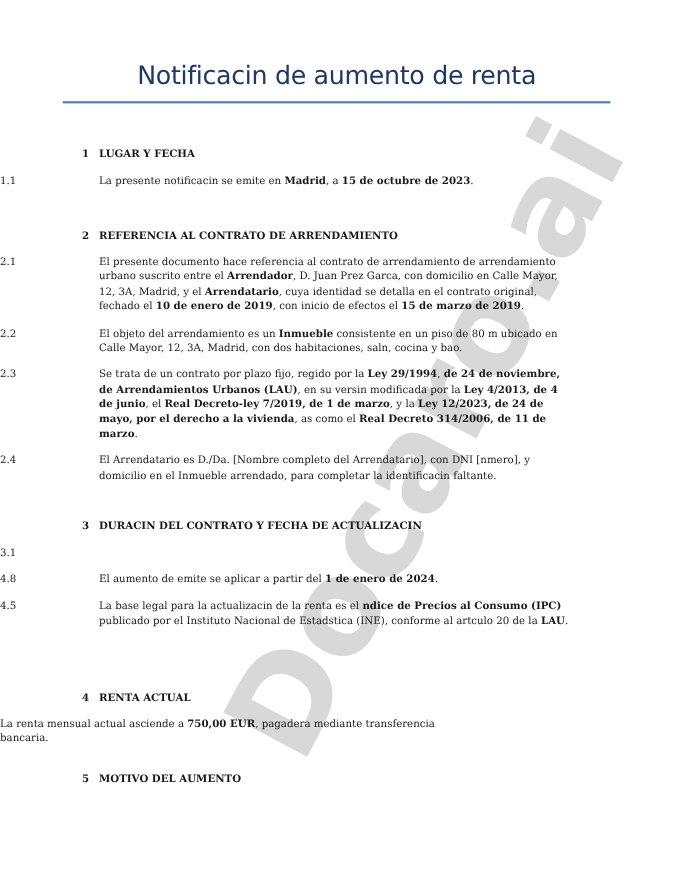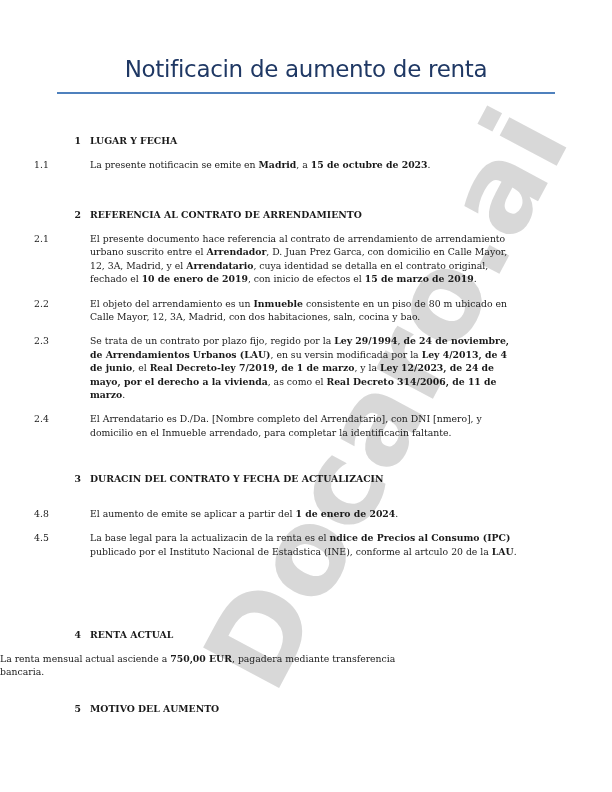--- a/index.html
+++ b/index.html
@@ -3,21 +3,21 @@
 <meta charset="utf-8">
 <style>
   html, body { margin: 0; padding: 0; background: #ffffff; }
   body { width: 612px; height: 792px; position: relative; overflow: hidden; font-family: "DejaVu Serif", serif; color: #1a1a1a; }
   .title { position: absolute; left: 0; top: 56px; width: 612px; text-align: center; font-family: "DejaVu Sans", sans-serif; font-size: 23px; color: #1f3864; letter-spacing: -0.3px; }
   .title-rule { position: absolute; left: 57px; top: 92px; width: 498px; height: 1.5px; background: #4f81bd; }
   .section { position: absolute; left: 0; width: 612px; }
   .heading { display: flex; font-size: 9.3px; font-weight: bold; line-height: 12px; }
   .heading .num { width: 90px; text-align: right; padding-right: 9px; box-sizing: border-box; }
   .item { display: flex; font-size: 9.3px; line-height: 13.4px; margin-top: 11px; }
-  .item .num { width: 90px; text-align: center; padding-right: 7px; box-sizing: border-box; }
+  .item .num { width: 90px; text-align: left; padding-right: 7px; box-sizing: border-box; }
   .item .text { width: 430px; }
   .item .text b { font-weight: bold; }
   .watermark { position: absolute; left: 70px; top: 330px; font-family: "DejaVu Sans", sans-serif; font-weight: bold; font-size: 118px; color: rgba(190,190,190,0.6); transform: rotate(-62deg); transform-origin: center; pointer-events: none; white-space: nowrap; }
 </style>
 </head>
 <body>
 
 <div class="watermark">Docaro.ai</div>
 
 <div class="title">Notificacin de aumento de renta</div>
@@ -55,20 +55,21 @@
         <span class="num">2.4</span>
         <span class="text"><span>El Arrendatario es D./Da. [Nombre completo del Arrendatario], con DNI [nmero], y domicilio en el Inmueble arrendado, para completar la identificacin faltante.</span></span>
       </div>
     </div>
     <div class="section" style="top: 473px;">
       <div class="heading">
         <span class="num">3</span>
         <span>DURACIN DEL CONTRATO Y FECHA DE ACTUALIZACIN</span>
       </div>
       <div class="item">
+        <span class="num">3.1</span>
       </div>
       <div class="item">
         <span class="num">4.8</span>
         <span class="text"><span>El aumento de emite se aplicar a partir del </span><b>1 de enero de 2024</b><span>.</span></span>
       </div>
       <div class="item">
         <span class="num">4.5</span>
         <span class="text"><span>La base legal para la actualizacin de la renta es el </span><b>ndice de Precios al Consumo (IPC)</b><span> publicado por el Instituto Nacional de Estadstica (INE), conforme al artculo 20 de la </span><b>LAU</b><span>.</span></span>
       </div>
     </div>

